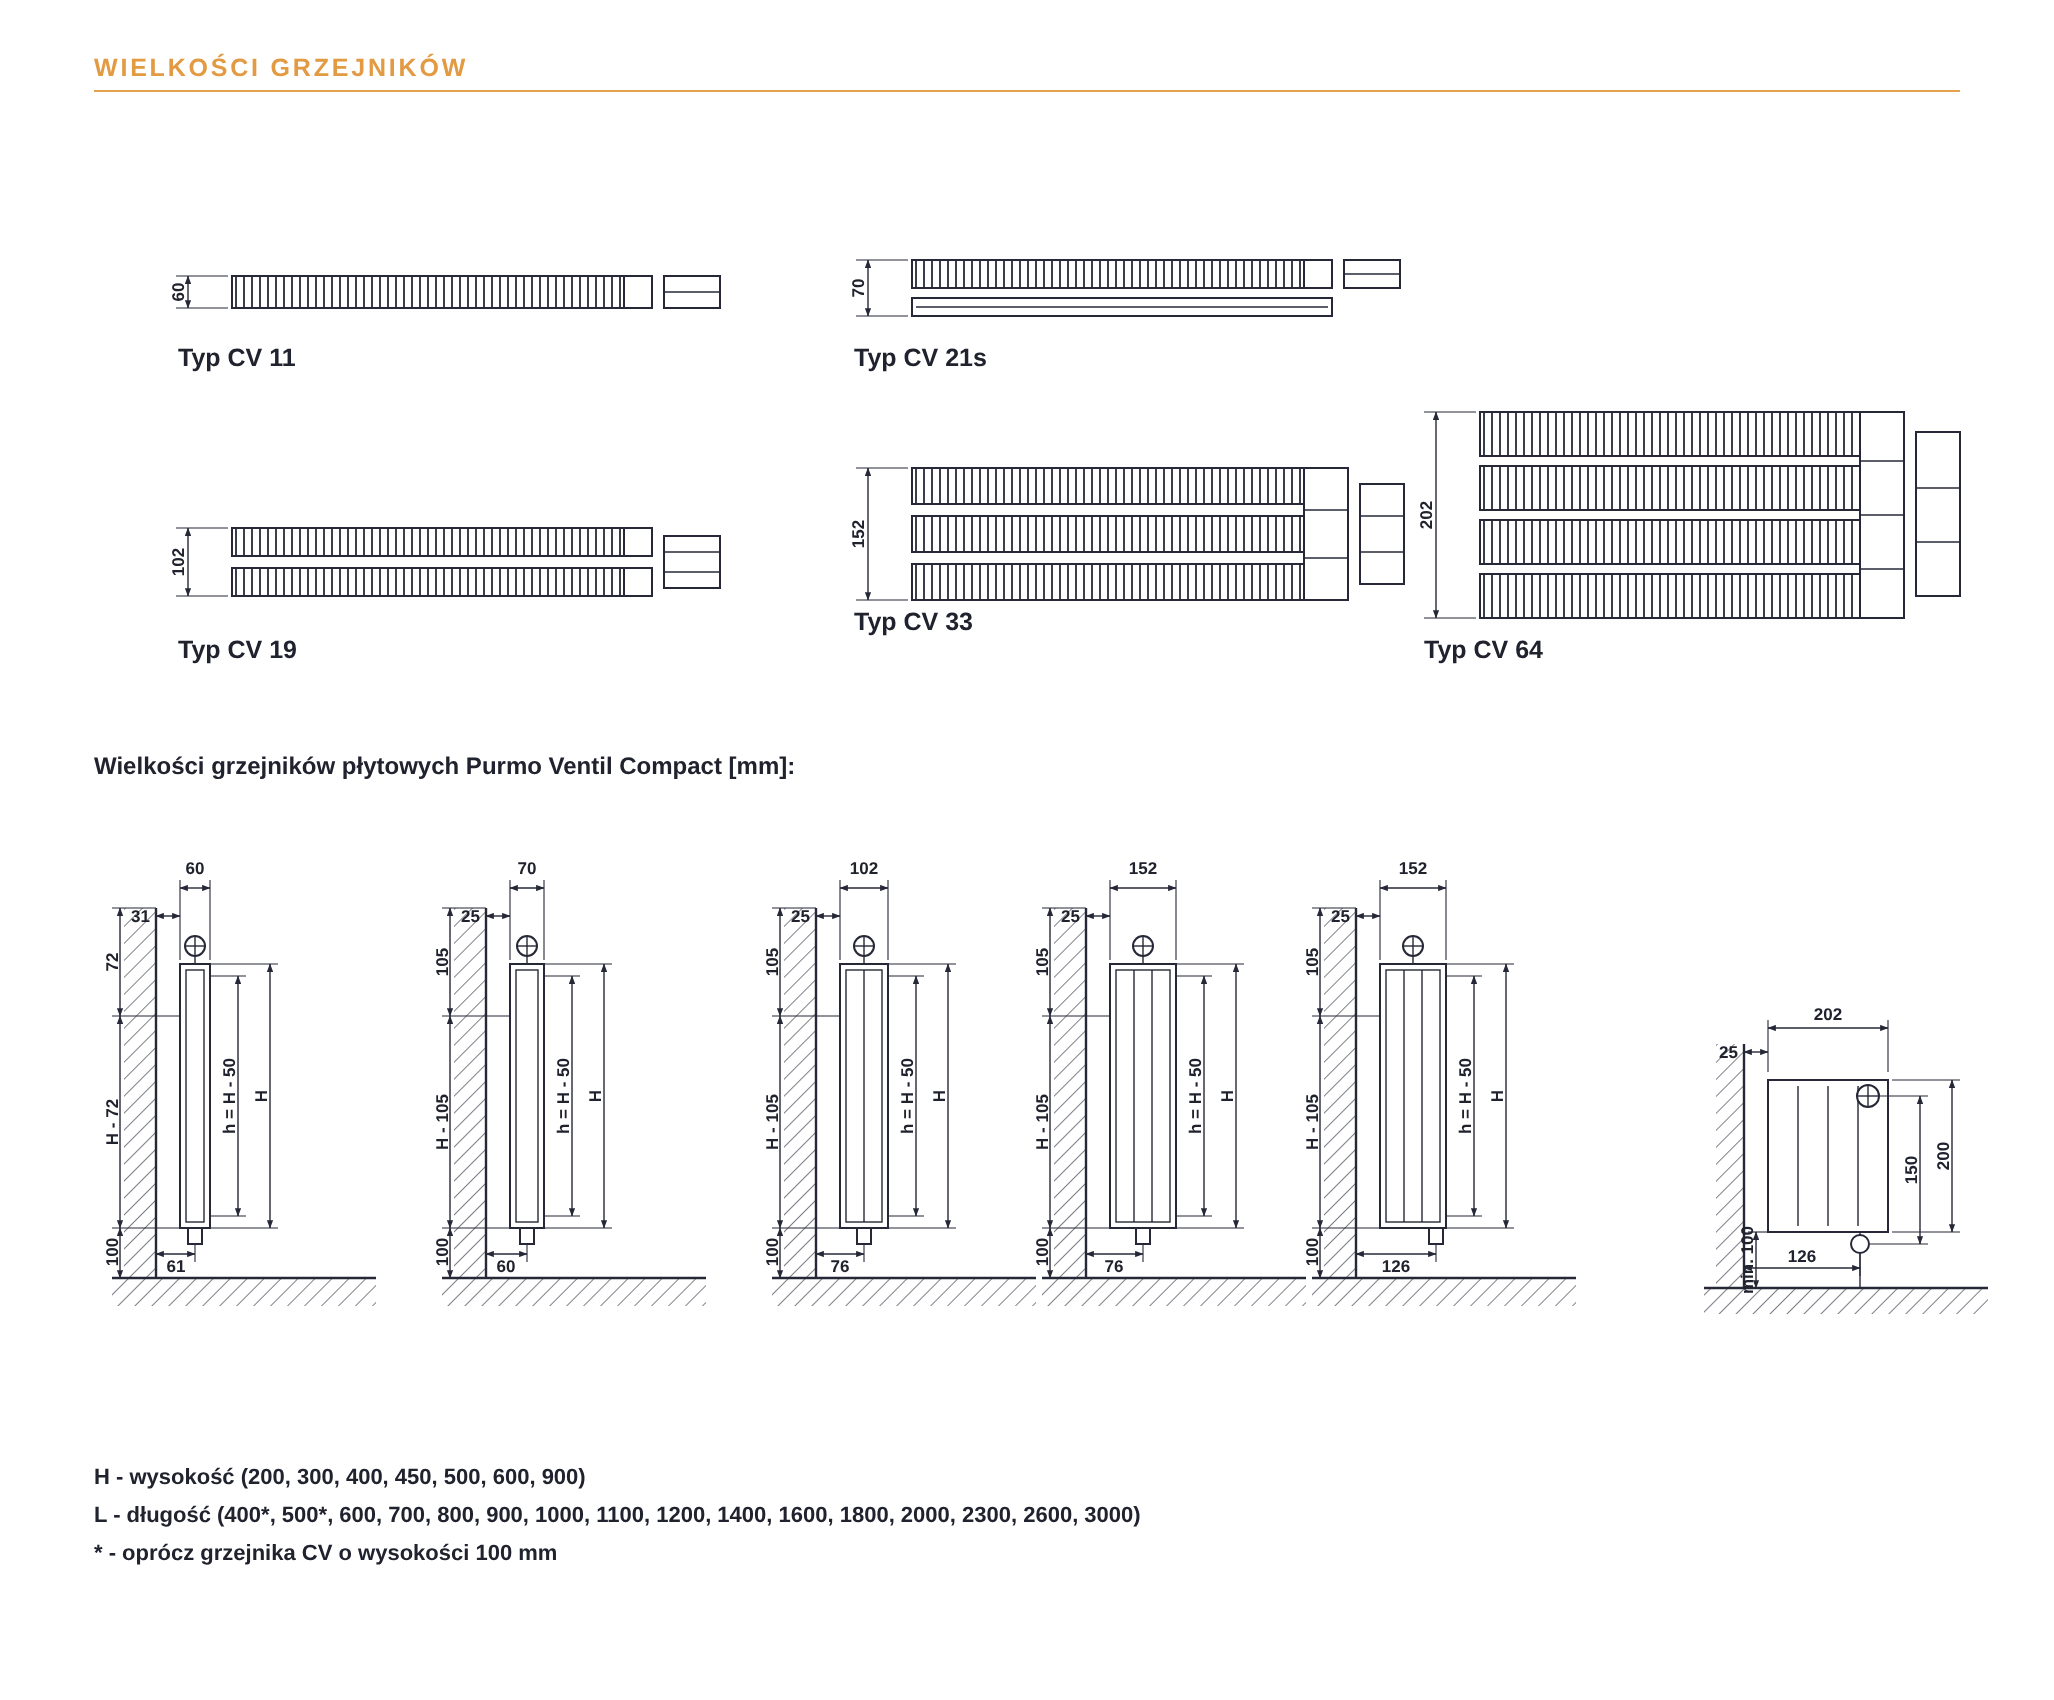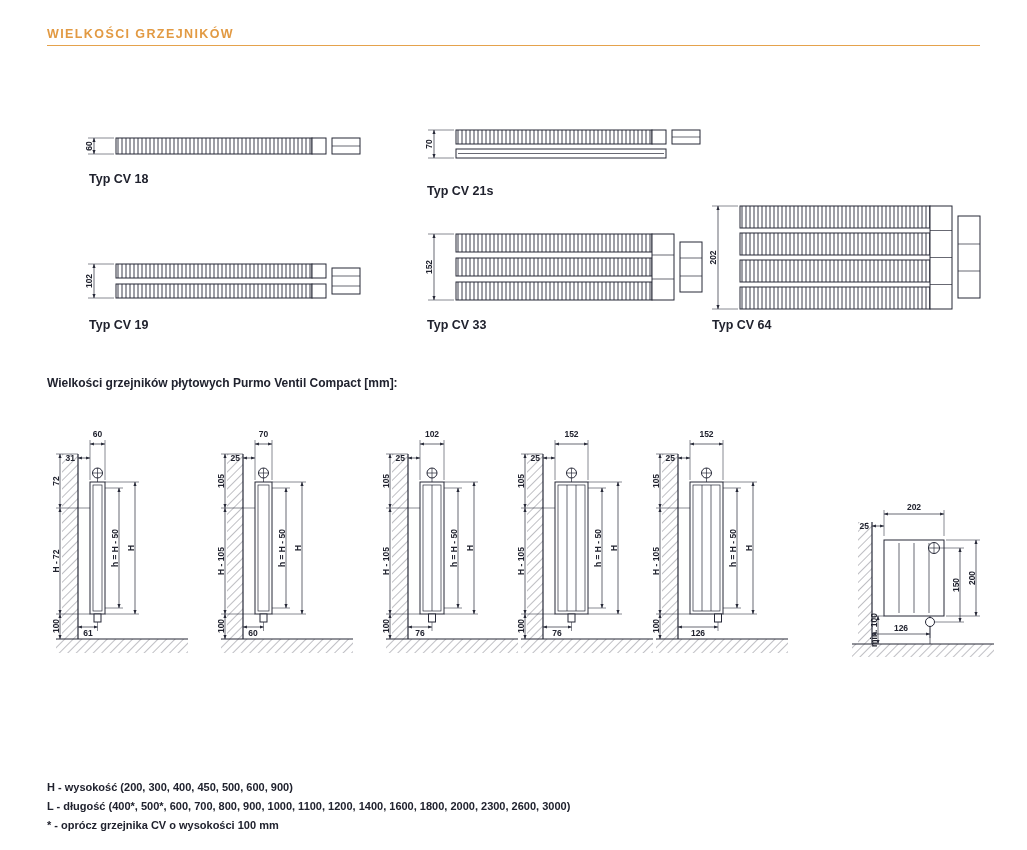--- a/index.html
+++ b/index.html
@@ -51,41 +51,41 @@
         <text class="dt" transform="translate(20 16) rotate(-90)" text-anchor="middle">60</text>
       </g>
       <g>
         <rect x="44" y="8" width="196" height="16" fill="url(#fins)" class="finrow"></rect>
         <rect x="240" y="8" width="14" height="16" class="panel"></rect>
         <rect x="260" y="8" width="28" height="16" class="panel"></rect>
         <line class="thin" x1="260" y1="16" x2="288" y2="16"></line>
       </g>
     </svg>
   </div>
-  <div class="abs type-label" style="left:89px; top:172px;">Typ CV 18</div>
+  <div class="abs type-label" style="left:89px; top:172px;">Typ CV 11</div>
 
   <div class="abs" style="left:412px; top:124px;">
     <svg width="300" height="42" viewBox="0 0 300 42">
       <g>
         <line class="ext" x1="16" y1="6" x2="42" y2="6"></line>
         <line class="ext" x1="16" y1="34" x2="42" y2="34"></line>
         <line class="dim" x1="22" y1="6" x2="22" y2="34"></line>
         <text class="dt" transform="translate(20 20) rotate(-90)" text-anchor="middle">70</text>
       </g>
       <g>
         <rect x="44" y="6" width="196" height="14" fill="url(#fins)" class="finrow"></rect>
         <rect x="240" y="6" width="14" height="14" class="panel"></rect>
         <rect x="260" y="6" width="28" height="14" class="panel"></rect>
         <line class="thin" x1="260" y1="13" x2="288" y2="13"></line>
         <rect x="44" y="25" width="210" height="9" class="panel"></rect>
         <line class="thin" x1="46" y1="29.5" x2="252" y2="29.5"></line>
       </g>
     </svg>
   </div>
-  <div class="abs type-label" style="left:427px; top:184px;">Typ CV 21s</div>
+  <div class="abs type-label" style="left:427px; top:172px;">Typ CV 21s</div>
 
   <div class="abs" style="left:72px; top:258px;">
     <svg width="300" height="46" viewBox="0 0 300 46">
       <g>
         <line class="ext" x1="16" y1="6" x2="42" y2="6"></line>
         <line class="ext" x1="16" y1="40" x2="42" y2="40"></line>
         <line class="dim" x1="22" y1="6" x2="22" y2="40"></line>
         <text class="dt" transform="translate(20 23) rotate(-90)" text-anchor="middle">102</text>
       </g>
       <g>
@@ -115,21 +115,21 @@
         <rect x="44" y="54" width="196" height="18" fill="url(#fins)" class="finrow"></rect>
         <rect x="240" y="6" width="22" height="66" class="panel"></rect>
         <line class="thin" x1="240" y1="27" x2="262" y2="27"></line>
         <line class="thin" x1="240" y1="51" x2="262" y2="51"></line>
         <rect x="268" y="14" width="22" height="50" class="panel"></rect>
         <line class="thin" x1="268" y1="30" x2="290" y2="30"></line>
         <line class="thin" x1="268" y1="48" x2="290" y2="48"></line>
       </g>
     </svg>
   </div>
-  <div class="abs type-label" style="left:427px; top:318px;">Typ CV 33</div>
+  <div class="abs type-label" style="left:427px; top:304px;">Typ CV 33</div>
 
   <div class="abs" style="left:700px; top:200px;">
     <svg width="290" height="114" viewBox="0 0 290 114">
       <g>
         <line class="ext" x1="12" y1="6" x2="38" y2="6"></line>
         <line class="ext" x1="12" y1="109" x2="38" y2="109"></line>
         <line class="dim" x1="18" y1="6" x2="18" y2="109"></line>
         <text class="dt" transform="translate(16 57.5) rotate(-90)" text-anchor="middle">202</text>
       </g>
       <g>
@@ -520,19 +520,19 @@
         <text class="dt" transform="translate(38.5 130) rotate(-90)" text-anchor="middle">min. 100</text>
       </g>
       <g>
         <line class="ext" x1="92" y1="127" x2="92" y2="138"></line>
         <line class="dim" x1="34" y1="134" x2="92" y2="134"></line>
         <text class="dt" x="63" y="131" text-anchor="middle">126</text>
       </g>
     </svg>
   </div>
 
-  <div class="abs footnotes" style="left:47px; top:730px;margin-top:48px;">
+  <div class="abs footnotes" style="left:47px; top:730px;">
     <div>H - wysokość (200, 300, 400, 450, 500, 600, 900)</div>
     <div>L - długość (400*, 500*, 600, 700, 800, 900, 1000, 1100, 1200, 1400, 1600, 1800, 2000, 2300, 2600, 3000)</div>
     <div>* - oprócz grzejnika CV o wysokości 100 mm</div>
   </div>
 
 </div>
 
 </body></html>

